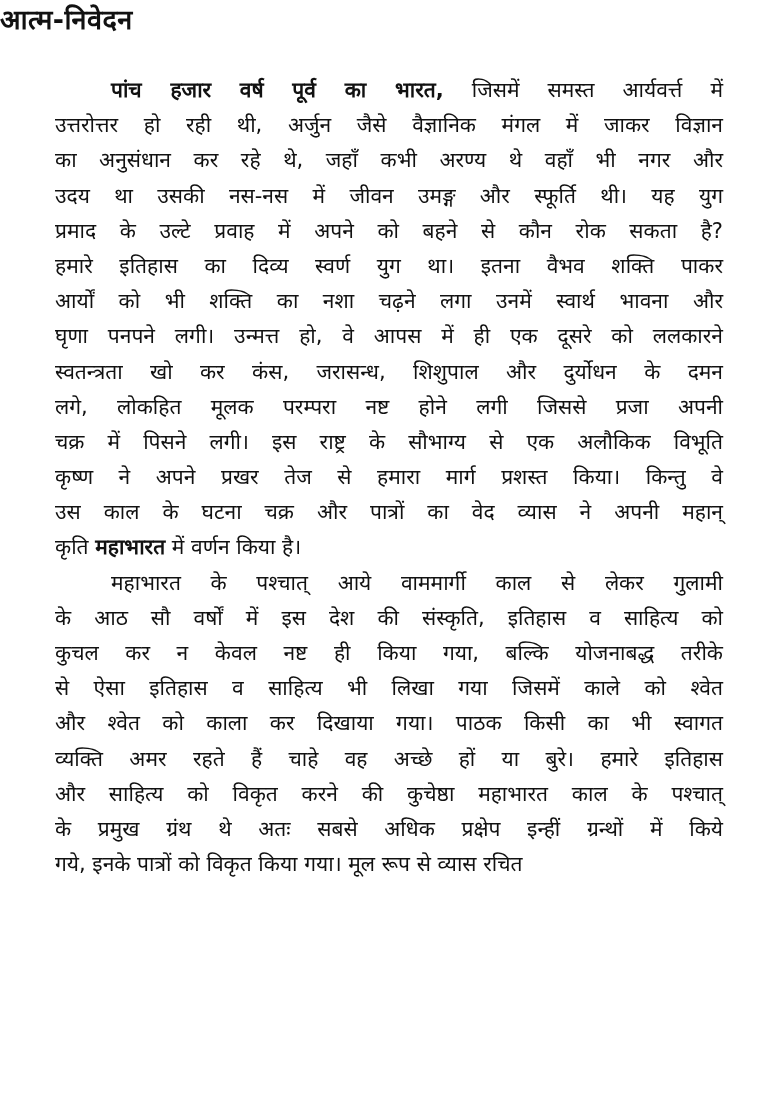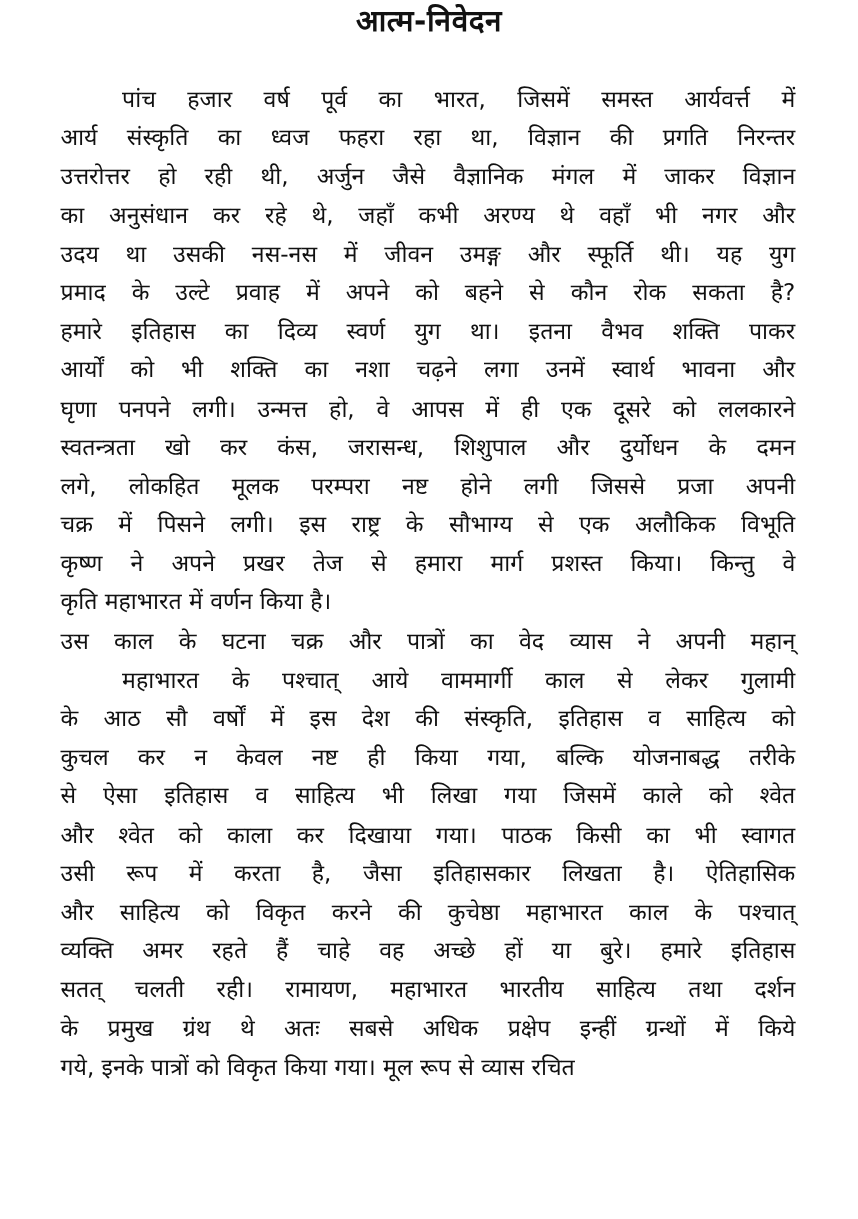--- a/index.html
+++ b/index.html
@@ -20,21 +20,21 @@
     left: 0;
     top: 0;
     width: 780px;
     height: 1108px;
   }
   .title {
     position: absolute;
     top: 0px;
     left: 0;
     width: 780px;
-    text-align: center;
+    text-align: left;
     font-size: 27px;
     font-weight: bold;
     line-height: 40px;
     letter-spacing: 0.5px;
   }
   .body-text {
     position: absolute;
     left: 55px;
     width: 668px;
     top: 73px;
@@ -49,53 +49,50 @@
     text-align-last: justify;
     overflow: visible;
   }
   .line.last {
     text-align-last: left;
   }
   .line.indent {
     padding-left: 56px;
   }
   .b {
-    font-weight: normal;
+    font-weight: bold;
   }
 </style>
 </head>
 <body>
 
 <div class="page">
   <div class="title">आत्म-निवेदन</div>
   <div class="body-text" id="body-text">
       <div class="para">
         <span class="line indent"><span class="b">पांच हजार वर्ष पूर्व का भारत,</span><span> जिसमें समस्त आर्यवर्त्त में</span></span>
-        <span class="line"><span>आर्य संस्कृति का ध्वज फहरा रहा था, विज्ञान की प्रगति निरन्तर</span></span>
         <span class="line"><span>उत्तरोत्तर हो रही थी, अर्जुन जैसे वैज्ञानिक मंगल में जाकर विज्ञान</span></span>
         <span class="line"><span>का अनुसंधान कर रहे थे, जहाँ कभी अरण्य थे वहाँ भी नगर और</span></span>
         <span class="line"><span>उदय था उसकी नस-नस में जीवन उमङ्ग और स्फूर्ति थी। यह युग</span></span>
         <span class="line"><span>प्रमाद के उल्टे प्रवाह में अपने को बहने से कौन रोक सकता है?</span></span>
         <span class="line"><span>हमारे इतिहास का दिव्य स्वर्ण युग था। इतना वैभव शक्ति पाकर</span></span>
         <span class="line"><span>आर्यों को भी शक्ति का नशा चढ़ने लगा उनमें स्वार्थ भावना और</span></span>
         <span class="line"><span>घृणा पनपने लगी। उन्मत्त हो, वे आपस में ही एक दूसरे को ललकारने</span></span>
         <span class="line"><span>स्वतन्त्रता खो कर कंस, जरासन्ध, शिशुपाल और दुर्योधन के दमन</span></span>
         <span class="line"><span>लगे, लोकहित मूलक परम्परा नष्ट होने लगी जिससे प्रजा अपनी</span></span>
         <span class="line"><span>चक्र में पिसने लगी। इस राष्ट्र के सौभाग्य से एक अलौकिक विभूति</span></span>
         <span class="line"><span>कृष्ण ने अपने प्रखर तेज से हमारा मार्ग प्रशस्त किया। किन्तु वे</span></span>
+        <span class="line"><span>उस काल के घटना चक्र और पात्रों का वेद व्यास ने अपनी महान्</span></span>
         <span class="line last"><span>कृति </span><span class="b">महाभारत</span><span> में वर्णन किया है।</span></span>
-        <span class="line"><span>उस काल के घटना चक्र और पात्रों का वेद व्यास ने अपनी महान्</span></span>
       </div>
       <div class="para">
         <span class="line indent"><span>महाभारत के पश्चात् आये वाममार्गी काल से लेकर गुलामी</span></span>
         <span class="line"><span>के आठ सौ वर्षों में इस देश की संस्कृति, इतिहास व साहित्य को</span></span>
         <span class="line"><span>कुचल कर न केवल नष्ट ही किया गया, बल्कि योजनाबद्ध तरीके</span></span>
         <span class="line"><span>से ऐसा इतिहास व साहित्य भी लिखा गया जिसमें काले को श्वेत</span></span>
         <span class="line"><span>और श्वेत को काला कर दिखाया गया। पाठक किसी का भी स्वागत</span></span>
-        <span class="line"><span>उसी रूप में करता है, जैसा इतिहासकार लिखता है। ऐतिहासिक</span></span>
+        <span class="line"><span>व्यक्ति अमर रहते हैं चाहे वह अच्छे हों या बुरे। हमारे इतिहास</span></span>
         <span class="line"><span>और साहित्य को विकृत करने की कुचेष्ठा महाभारत काल के पश्चात्</span></span>
-        <span class="line"><span>व्यक्ति अमर रहते हैं चाहे वह अच्छे हों या बुरे। हमारे इतिहास</span></span>
-        <span class="line"><span>सतत् चलती रही। </span><span class="b">रामायण, महाभारत</span><span> भारतीय साहित्य तथा दर्शन</span></span>
         <span class="line"><span>के प्रमुख ग्रंथ थे अतः सबसे अधिक प्रक्षेप इन्हीं ग्रन्थों में किये</span></span>
         <span class="line last"><span>गये, इनके पात्रों को विकृत किया गया। मूल रूप से व्यास रचित</span></span>
       </div>
     </div>
 </div>
 
 </body></html>

